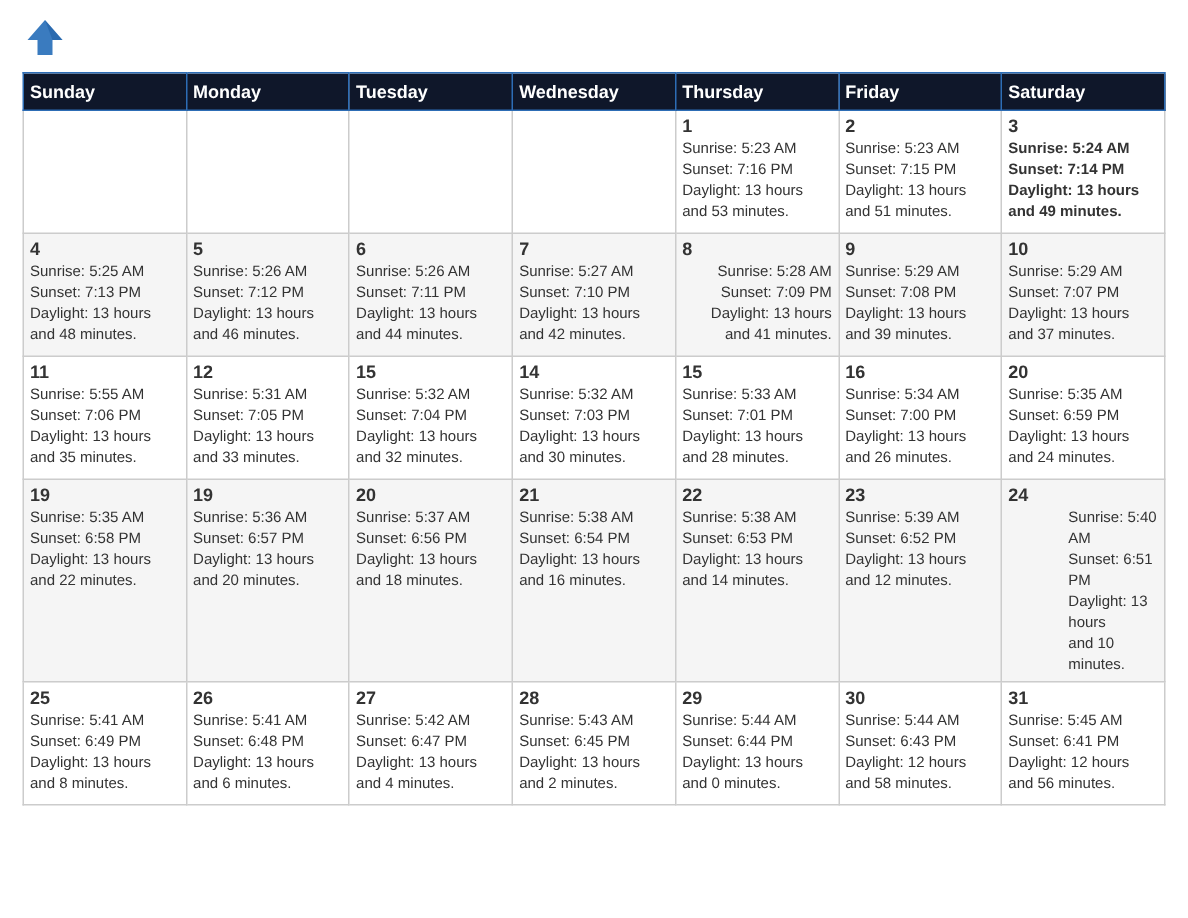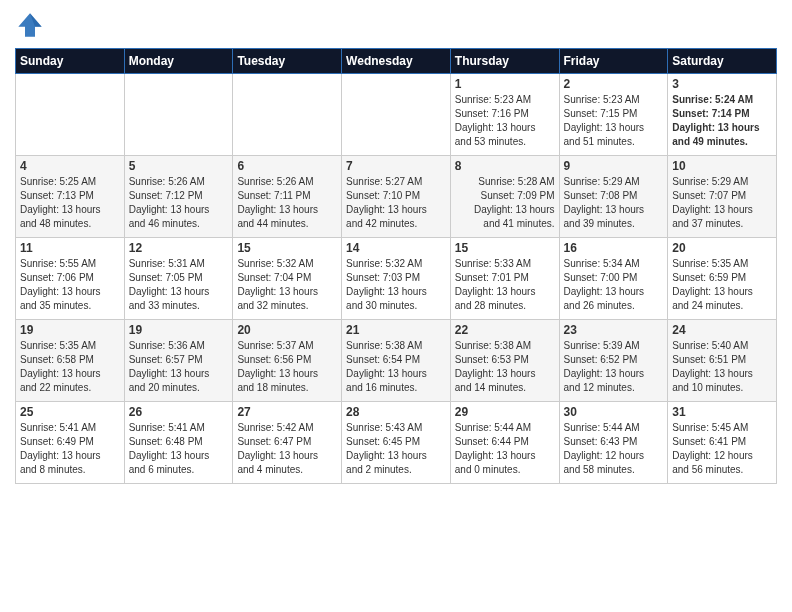--- a/index.html
+++ b/index.html
@@ -294,21 +294,21 @@
           </td>
           <td>
             <span class="day-num">23</span>
             <div class="day-info" style="white-space: pre-line;">Sunrise: 5:39 AM
 Sunset: 6:52 PM
 Daylight: 13 hours
 and 12 minutes.</div>
           </td>
           <td>
             <span class="day-num">24</span>
-            <div class="day-info" style="white-space: pre-line;">Sunrise: 5:40 AM
+            <div class="day-info" style="white-space: pre-line; margin-left: 40px;">Sunrise: 5:40 AM
 Sunset: 6:51 PM
 Daylight: 13 hours
 and 10 minutes.</div>
           </td>
         </tr>
         <tr>
           <td>
             <span class="day-num">25</span>
             <div class="day-info" style="white-space: pre-line;">Sunrise: 5:41 AM
 Sunset: 6:49 PM

